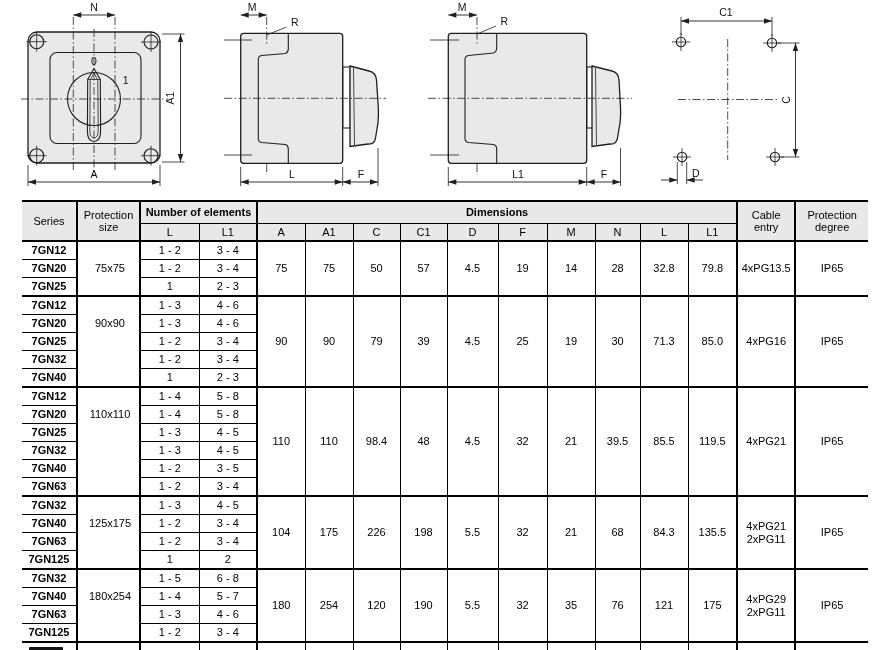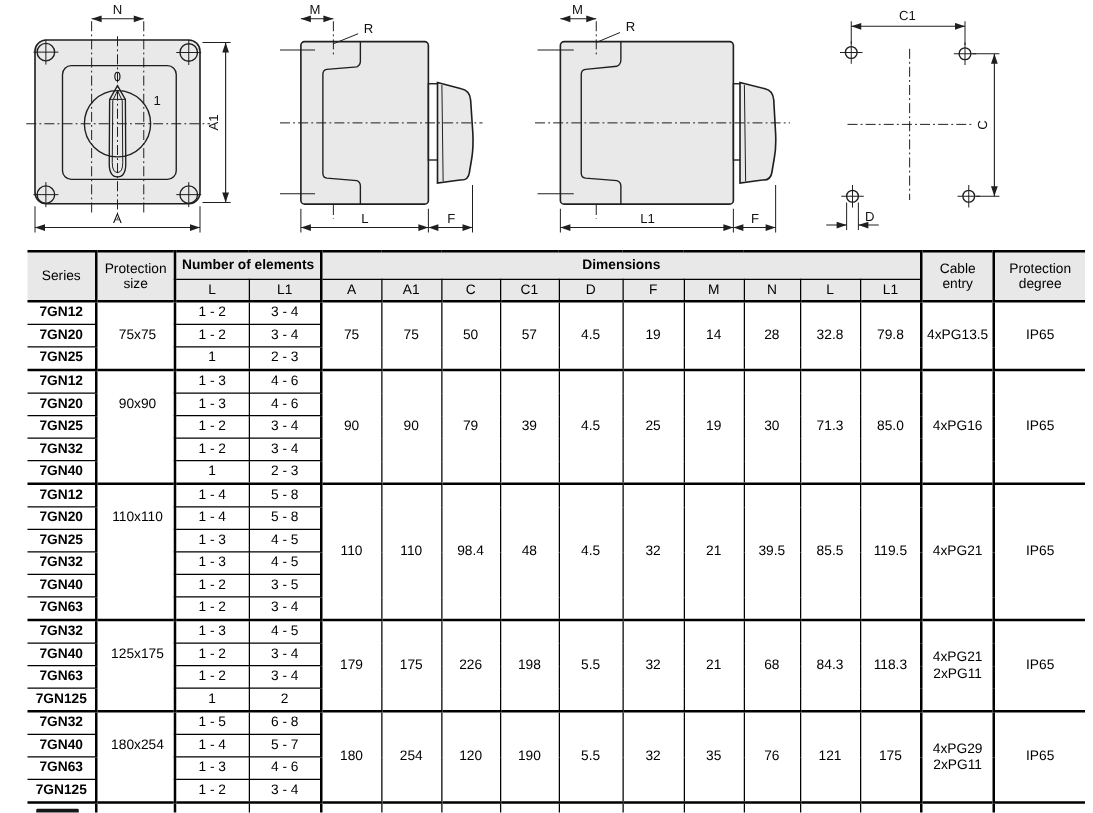--- a/index.html
+++ b/index.html
@@ -339,30 +339,30 @@
         <tr>
           <td class="series v2 rl">7GN63</td>
           <td class="v1 rl">1 - 2</td>
           <td class="v2 rl">3 - 4</td>
         </tr>
         <tr class="gs">
           <td class="series v2 rl">7GN32</td>
           <td class="enc v2" rowspan="4">125x175</td>
           <td class="v1 rl">1 - 3</td>
           <td class="v2 rl">4 - 5</td>
-          <td class="v1" rowspan="4">179</td>
+          <td class="v1" rowspan="4">104</td>
           <td class="v1" rowspan="4">175</td>
           <td class="v1" rowspan="4">226</td>
           <td class="v1" rowspan="4">198</td>
           <td class="v1" rowspan="4">5.5</td>
           <td class="v1" rowspan="4">32</td>
           <td class="v1" rowspan="4">21</td>
           <td class="v1" rowspan="4">68</td>
           <td class="v1" rowspan="4">84.3</td>
-          <td class="v2" rowspan="4">118.3</td>
+          <td class="v2" rowspan="4">135.5</td>
           <td class="v2 cable" rowspan="4">4xPG21
 2xPG11</td>
           <td rowspan="4">IP65</td>
         </tr>
         <tr>
           <td class="series v2 rl">7GN40</td>
           <td class="v1 rl">1 - 2</td>
           <td class="v2 rl">3 - 4</td>
         </tr>
         <tr>

